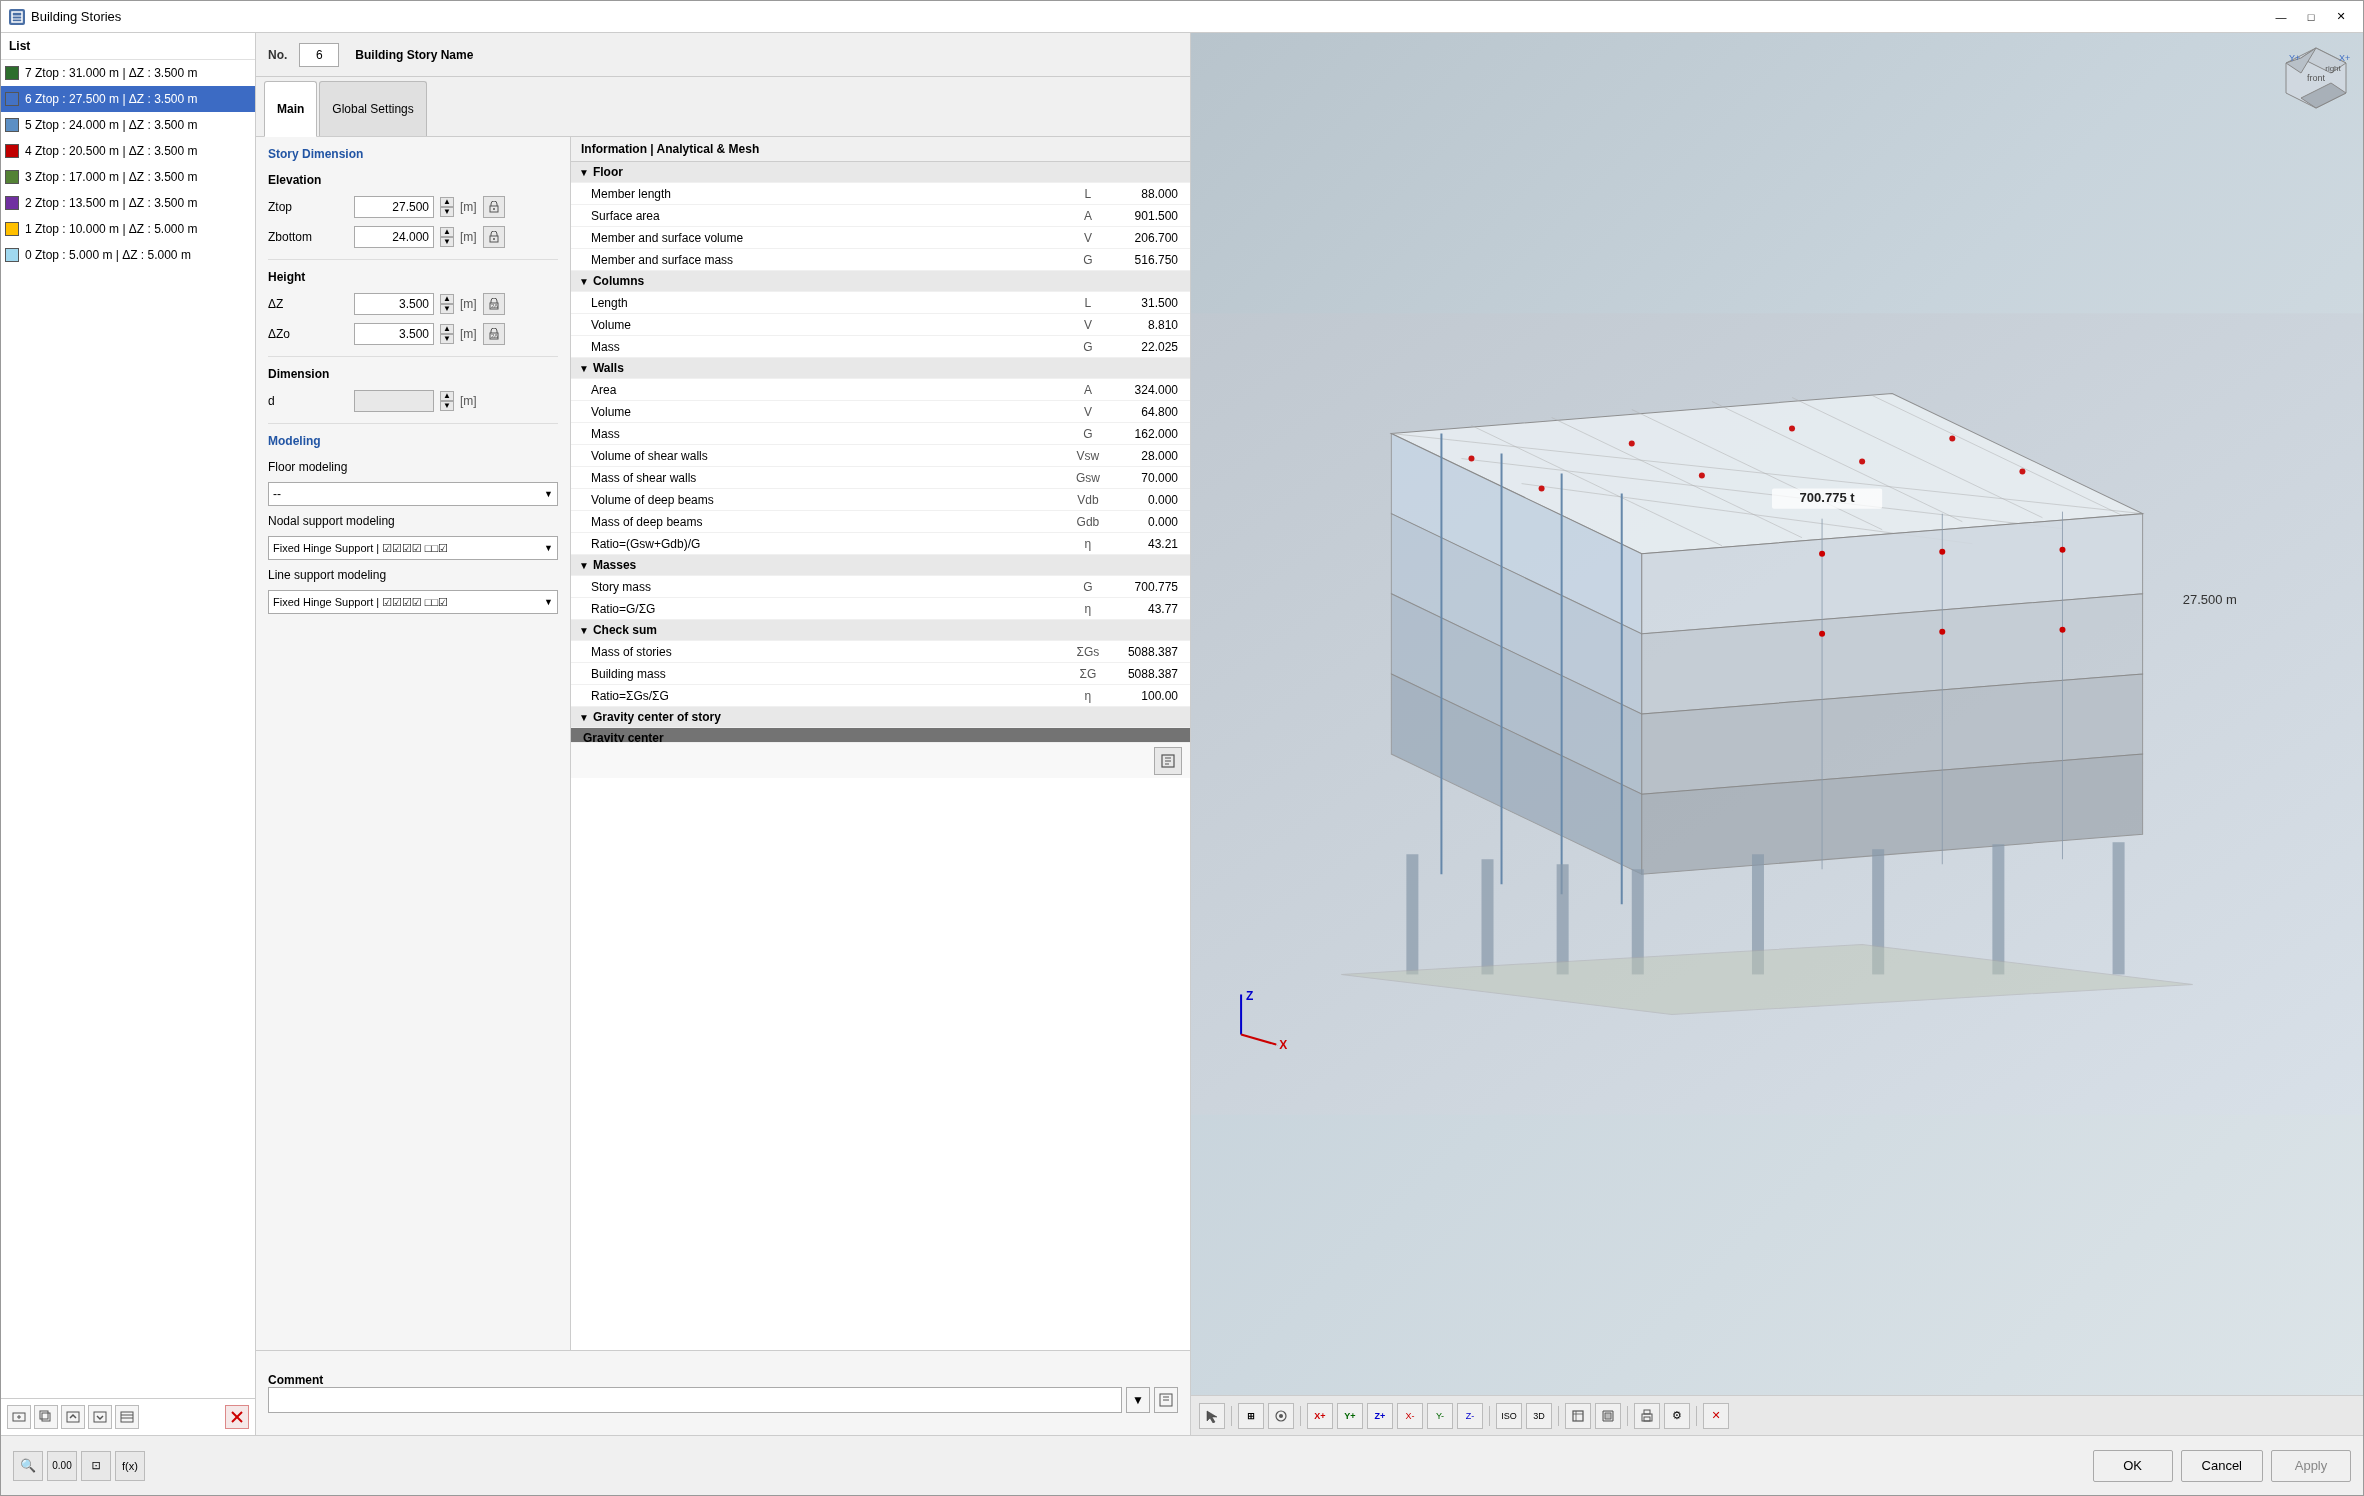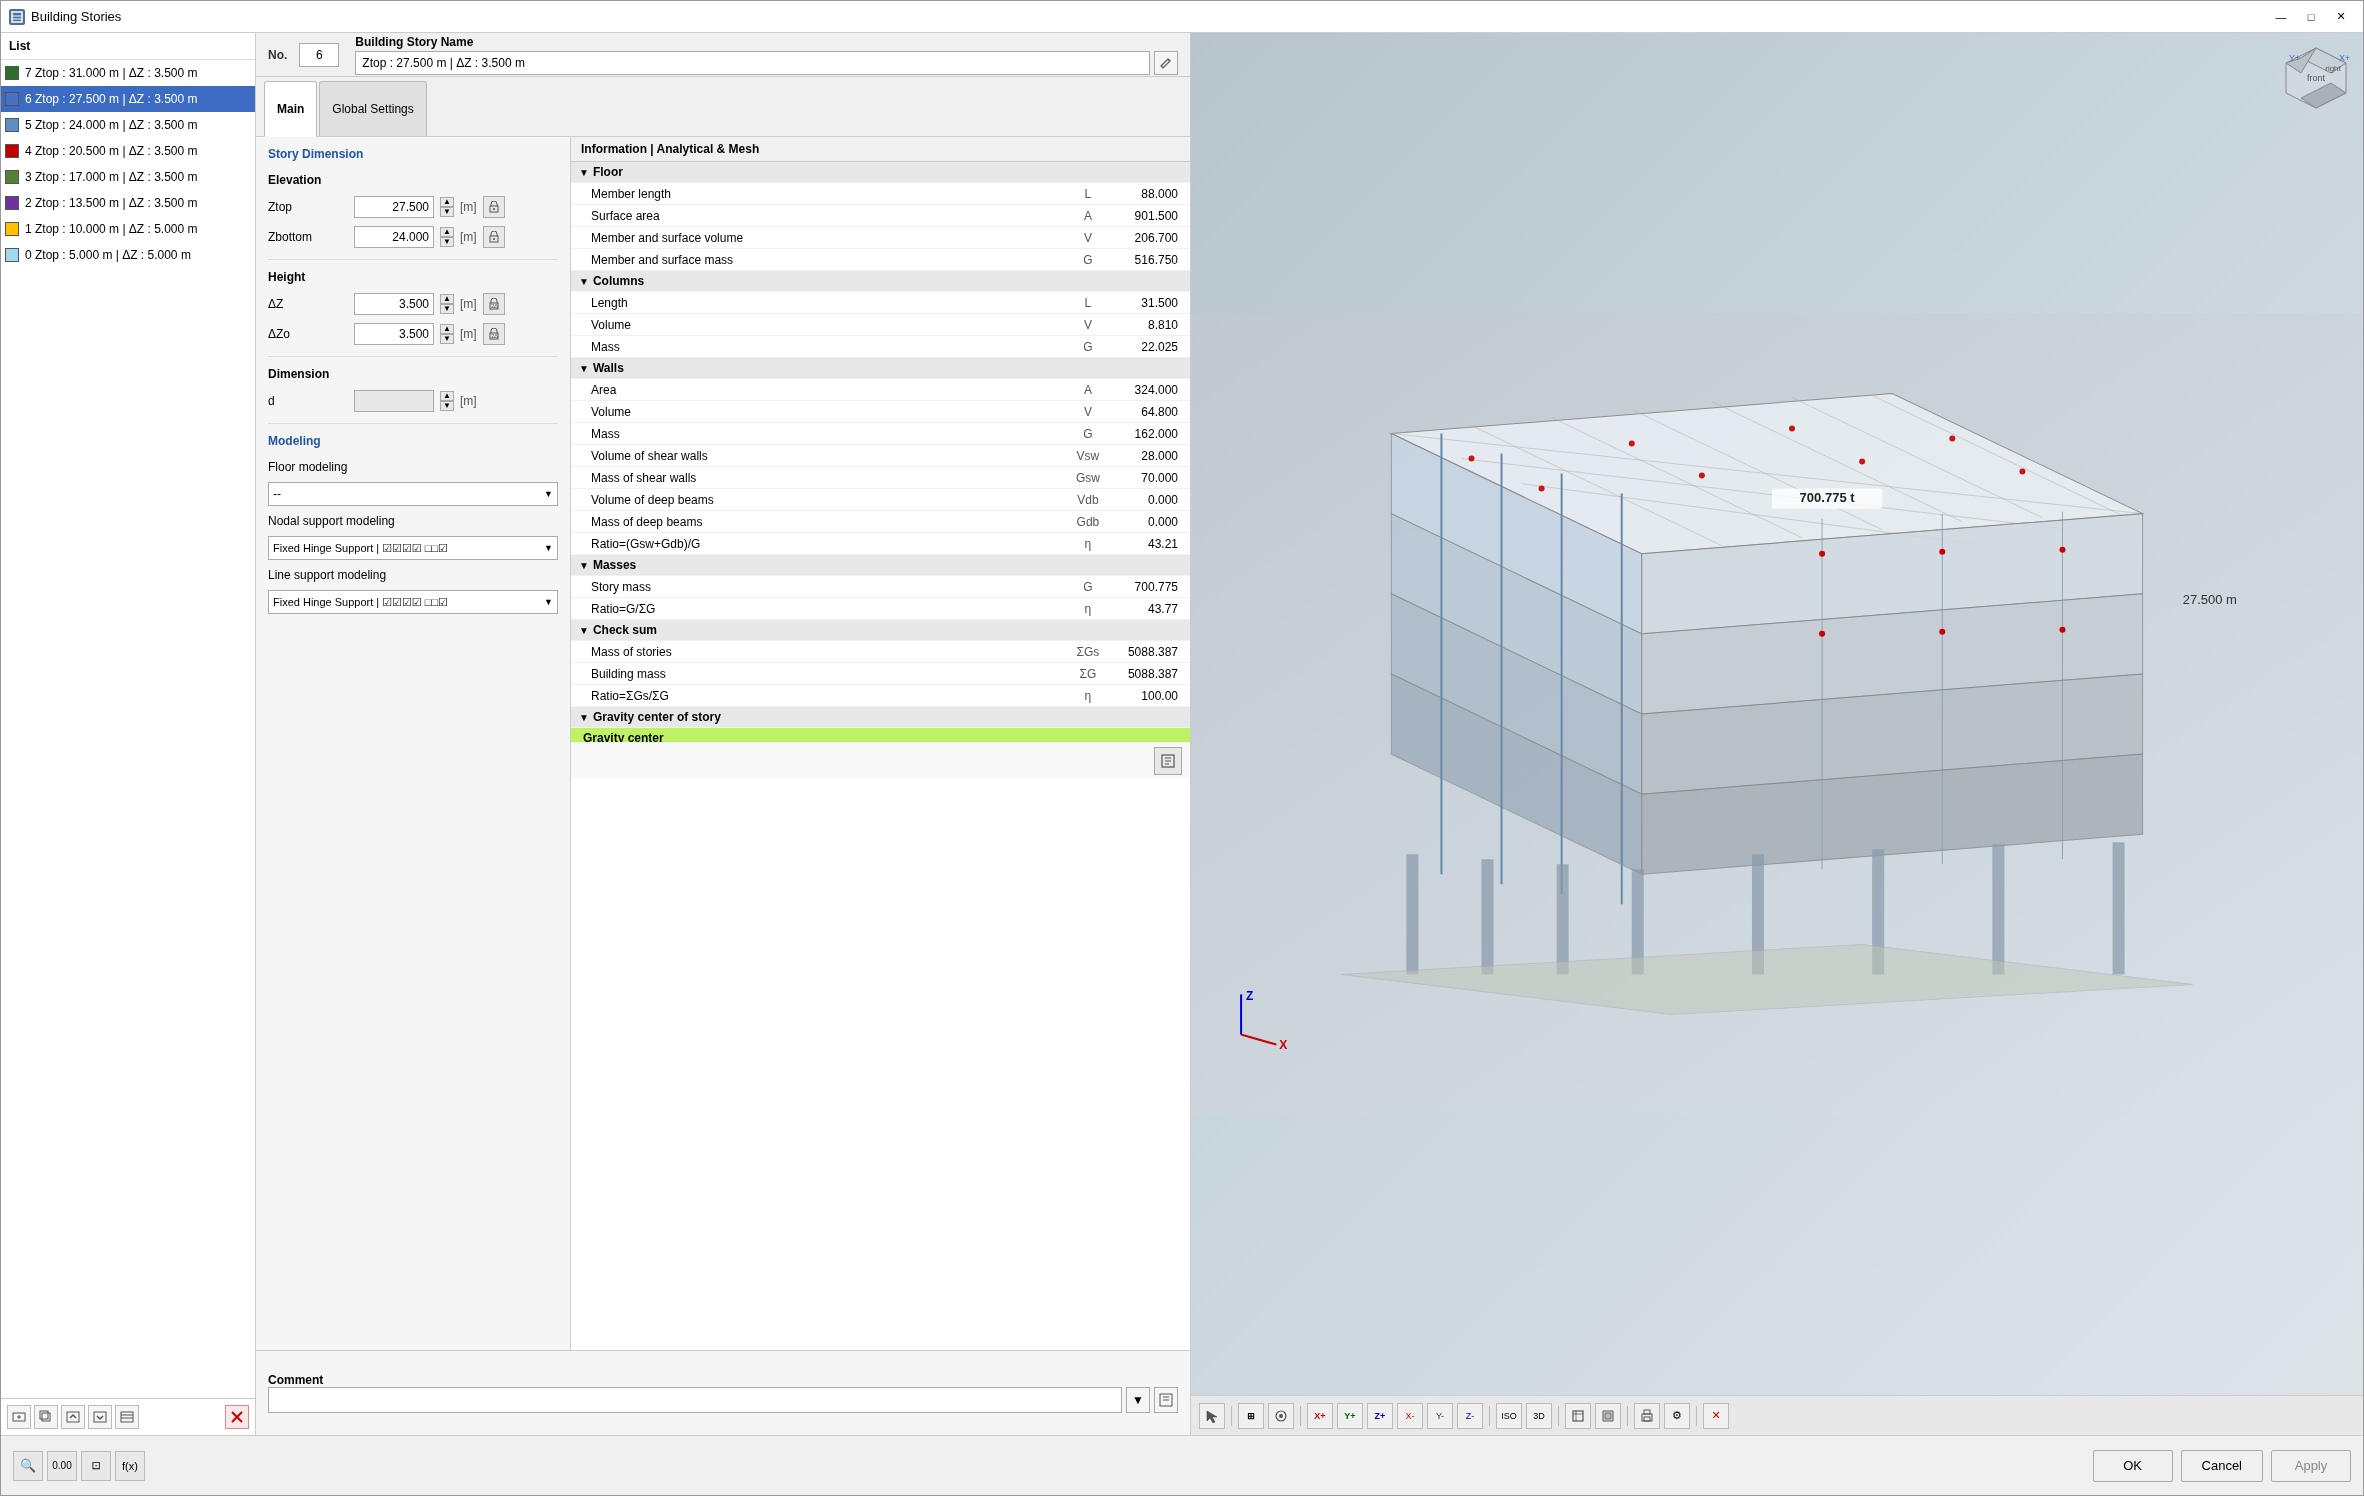--- a/index.html
+++ b/index.html
@@ -91,21 +91,21 @@
     
     
     .vp-toolbar-bottom { height: 40px; background: #e8e8e8; border-top: 1px solid #ccc; display: flex; align-items: center; padding: 0 8px; gap: 4px; }
     .vp-btn { width: 26px; height: 26px; background: #f0f0f0; border: 1px solid #bbb; cursor: pointer; display: flex; align-items: center; justify-content: center; font-size: 10px; }
     .vp-separator { width: 1px; height: 20px; background: #bbb; margin: 0 2px; }
     
     
     .info-scroll { max-height: 580px; overflow-y: auto; }
     
     
-    .subcat-row td { background: #bef264; font-weight: 600; padding: 3px 8px 3px 12px; font-size: 12px; }
+    .subcat-row td { background: #737373; font-weight: 600; padding: 3px 8px 3px 12px; font-size: 12px; }
     
     .spin-group { display: flex; align-items: center; }
     .spin-arrows { display: flex; flex-direction: column; }
     
     .no-box { display: flex; align-items: center; gap: 12px; }
     
     
     .info-scroll::-webkit-scrollbar { width: 8px; }
     .info-scroll::-webkit-scrollbar-track { background: #f0f0f0; }
     .info-scroll::-webkit-scrollbar-thumb { background: #bbb; border-radius: 4px; }
@@ -219,29 +219,20 @@
 
     <div class="center-panel">
 
       <div class="no-section">
         <div class="no-box">
           <span class="no-label">No.</span>
           <div class="no-value">6</div>
         </div>
         <div class="story-name-section">
           <span class="story-name-label">Building Story Name</span>
-          <div class="story-name-input-row">
-            <input type="text" class="story-name-input" readonly="" value="Ztop : 27.500 m | ΔZ : 3.500 m" style="">
-            <div class="story-name-btn">
-              <svg width="14" height="14" viewBox="0 0 14 14">
-                  <path d="M2 10 L9 3 L11 5 L4 12 Z" fill="none" stroke="#555" stroke-width="1.2"></path>
-                  <line x1="9" y1="3" x2="11" y2="5" stroke="#555" stroke-width="1.2"></line>
-                </svg>
-            </div>
-          </div>
         </div>
       </div>
 
       <div class="tabs">
         <div class="tab active">Main</div>
         <div class="tab">Global Settings</div>
       </div>
 
       <div class="fullrow">
 

